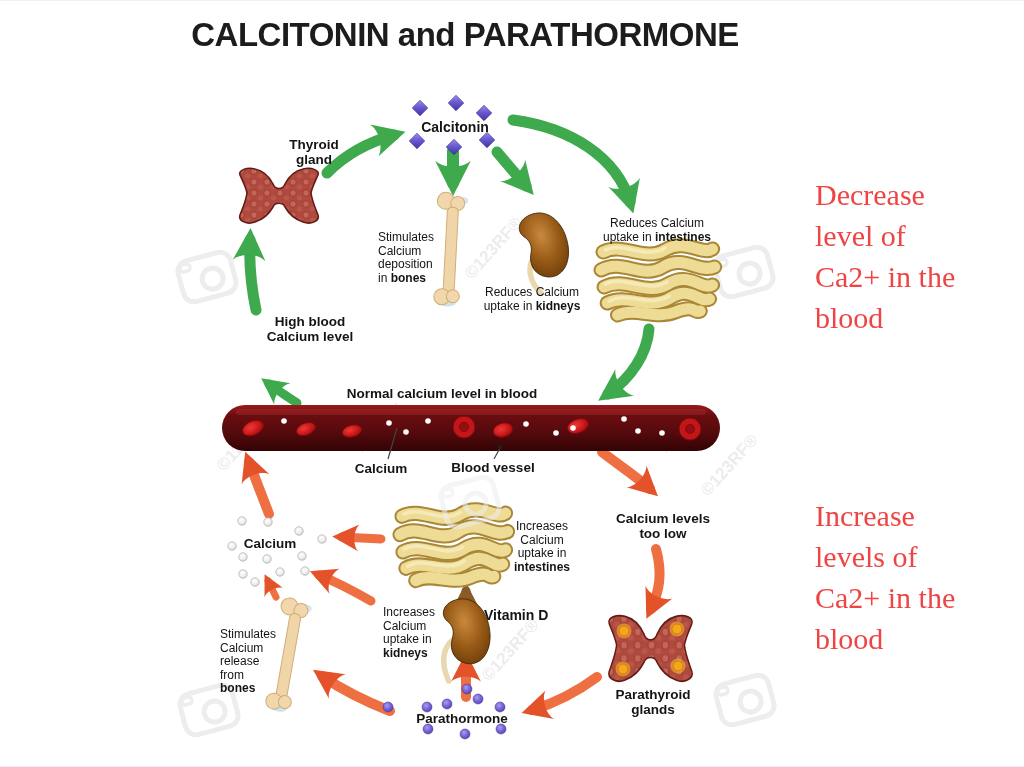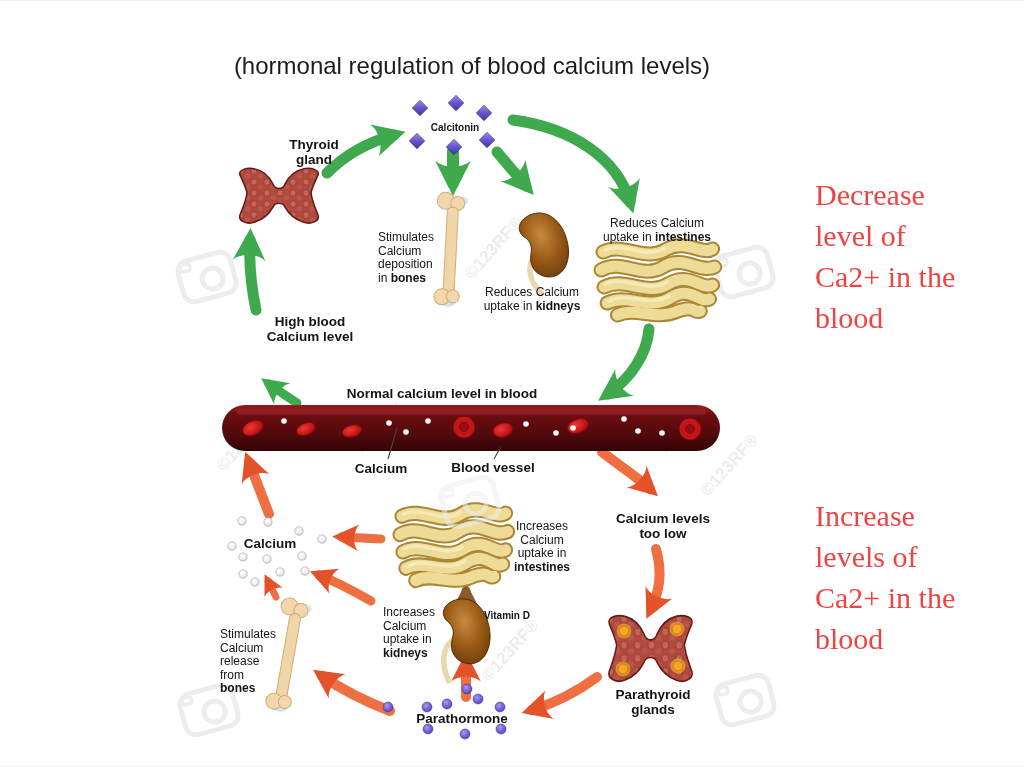--- a/index.html
+++ b/index.html
@@ -4,21 +4,21 @@
 <style>
   html,body{margin:0;padding:0;background:#fff;}
   .stage{position:relative;width:1024px;height:767px;background:#ffffff;overflow:hidden;
          font-family:"Liberation Sans",sans-serif;}
   .edge{position:absolute;left:0;width:100%;height:1px;background:#f0f0f0;}
   svg.overlay{position:absolute;left:0;top:0;}
   .lbl{position:absolute;color:#141414;white-space:pre-line;z-index:5;}
   .c{transform:translateX(-50%);text-align:center;}
   .sm{font-size:12px;line-height:13.5px;}
   .md{font-size:13.5px;line-height:15px;font-weight:700;}
-  .md14{font-size:10px;line-height:15px;font-weight:700;}
+  .md14{font-size:14px;line-height:15px;font-weight:700;}
   .title{font-size:33px;line-height:34px;font-weight:700;letter-spacing:-0.5px;color:#1c1c1c;}
   .subtitle{font-size:24px;line-height:26px;color:#1c1c1c;}
   .serif{font-family:"Liberation Serif",serif;font-size:30px;line-height:41px;color:#ef4444;}
   b{font-weight:700;}
 </style>
 </head>
 <body>
 
 <div class="stage">
   <div class="edge" style="top:0;"></div>
@@ -266,21 +266,21 @@
         <circle cx="243" cy="557" r="4.2"></circle>
       <circle cx="267" cy="559" r="4.2"></circle>
         <circle cx="302" cy="556" r="4.2"></circle>
       <circle cx="243" cy="574" r="4.2"></circle>
         <circle cx="280" cy="572" r="4.2"></circle>
       <circle cx="305" cy="571" r="4.2"></circle>
         <circle cx="255" cy="582" r="4.2"></circle>
     </g>
   </svg>
 
-  <div class="lbl subtitle c" style="left:472px;top:53px;">(hormonal regulation of blood calcium levels)</div>
+  <div class="lbl title c" style="left:465px;top:18px;">CALCITONIN and PARATHORMONE</div>
 
   <div class="lbl md c" style="left:278px;top:137px;margin-left:36px;">Thyroid
 gland</div>
 
   <div class="lbl md14 c" style="left:455px;top:120px;">Calcitonin</div>
 
   <div class="lbl sm" style="left:378px;top:231px;"><span>Stimulates
 Calcium
 deposition
 in </span><b>bones</b></div>

